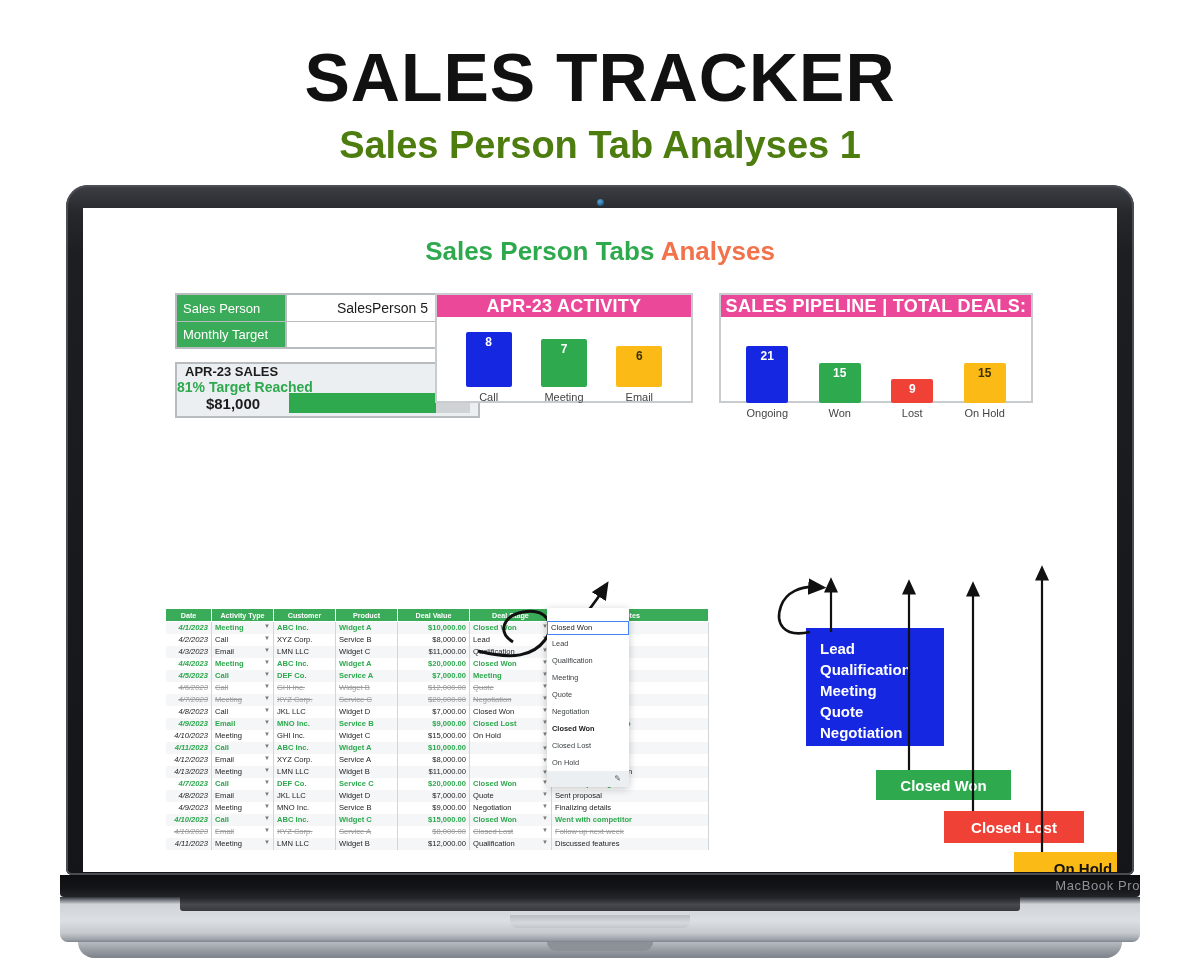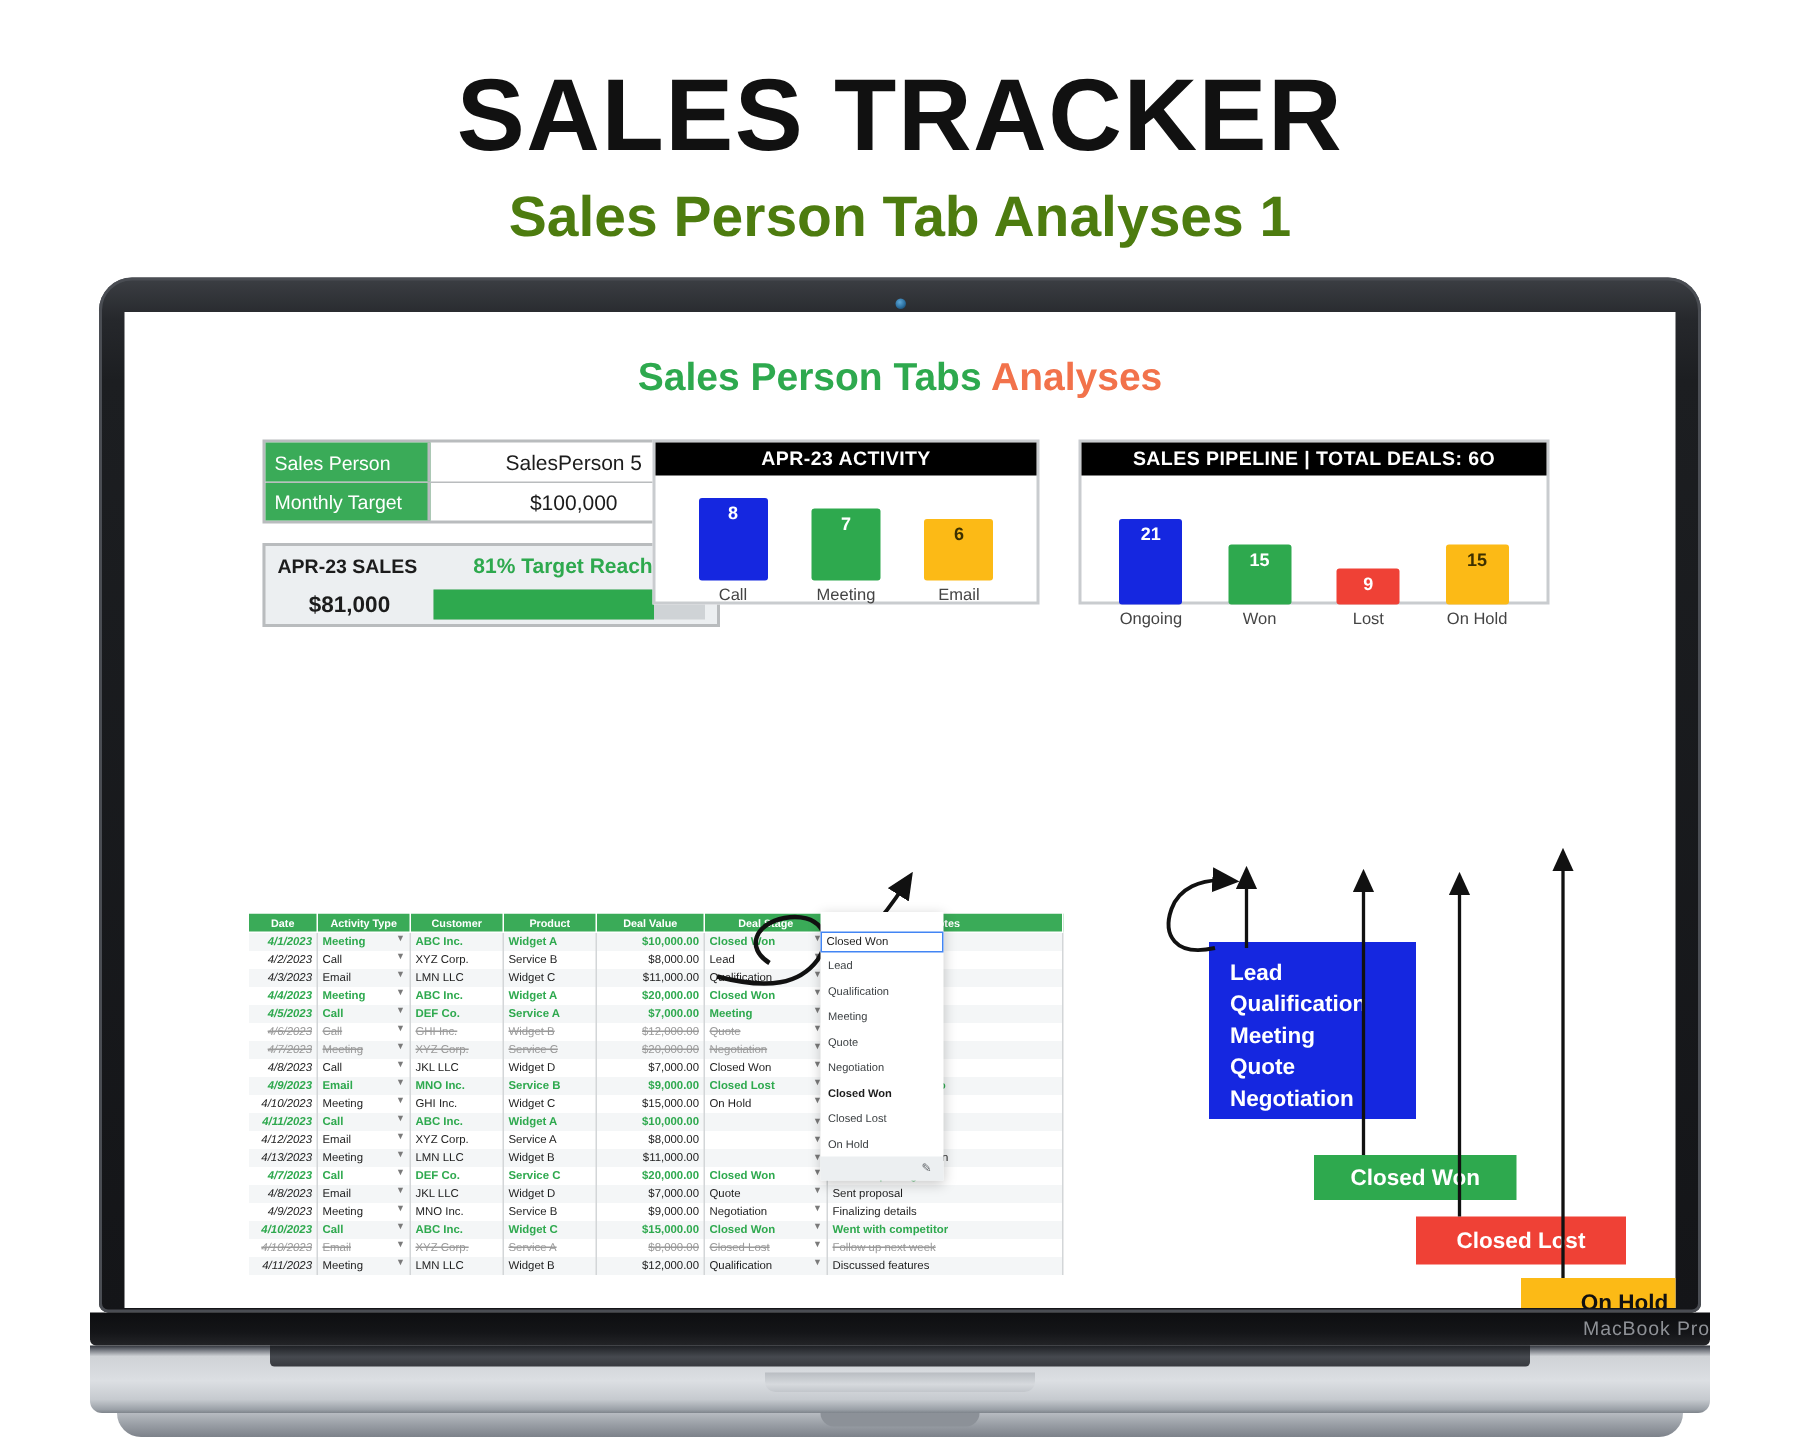--- a/index.html
+++ b/index.html
@@ -106,34 +106,34 @@
   .info-value {
     flex: 1; display: flex; align-items: center; justify-content: center;
     font-size: 14px; color: #1c1c1c;
   }
 
   
   .sales-box {
     position: absolute; left: 92px; top: 154px; width: 305px; height: 56px;
     border: 2px solid #b9bcbe; background: #eceff1;
   }
-  .sales-top { display: flex; height: 26px; align-items: center; }
+  .sales-top { display: flex; height: 26px; align-items: flex-start; flex-direction: column; }
   .sales-name { width: 112px; font-size: 13px; font-weight: 600; color: #1c1c1c; padding-left: 8px; }
   .sales-pct { flex: 1; text-align: center; font-size: 14px; font-weight: 700; color: #2ea94e; }
   .sales-bot { display: flex; height: 26px; align-items: center; }
   .sales-amt { width: 112px; font-size: 15px; font-weight: 700; color: #1c1c1c; text-align: center; }
   .bar-track { flex: 1; height: 20px; background: #cfd3d6; margin-right: 8px; }
   .bar-fill { height: 100%; background: #2ea94e; }
 
   
   .card {
     position: absolute; border: 2px solid #c9cccf; background: #fff;
   }
   .card-head {
-    background: #000000; color: #fff; font-size: 13px; font-weight: 700;
+    background: #ec4899; color: #fff; font-size: 18px; font-weight: 700;
     text-align: center; letter-spacing: .3px; height: 22px; line-height: 22px;
   }
   .card-body { position: relative; }
   .bars { display: flex; align-items: flex-end; justify-content: space-around; height: 100%; padding: 0 14px 0 14px; }
   .bar-col { display: flex; flex-direction: column; align-items: center; }
   .bar {
     width: 46px; border-radius: 2px; position: relative;
     display: flex; justify-content: center;
   }
   .bar span {
@@ -260,21 +260,20 @@
     <span class="t-green">Sales Person Tabs </span><span class="t-orange">Analyses</span>
   </div>
 
   <div class="info-box">
     <div class="info-row">
       <div class="info-label">Sales Person</div>
       <div class="info-value">SalesPerson 5</div>
     </div>
     <div class="info-row">
       <div class="info-label">Monthly Target</div>
-      <div class="info-value">$100,000</div>
     </div>
   </div>
 
   <div class="sales-box">
     <div class="sales-top">
       <div class="sales-name">APR-23 SALES</div>
       <div class="sales-pct">81% Target Reached</div>
     </div>
     <div class="sales-bot">
       <div class="sales-amt">$81,000</div>

